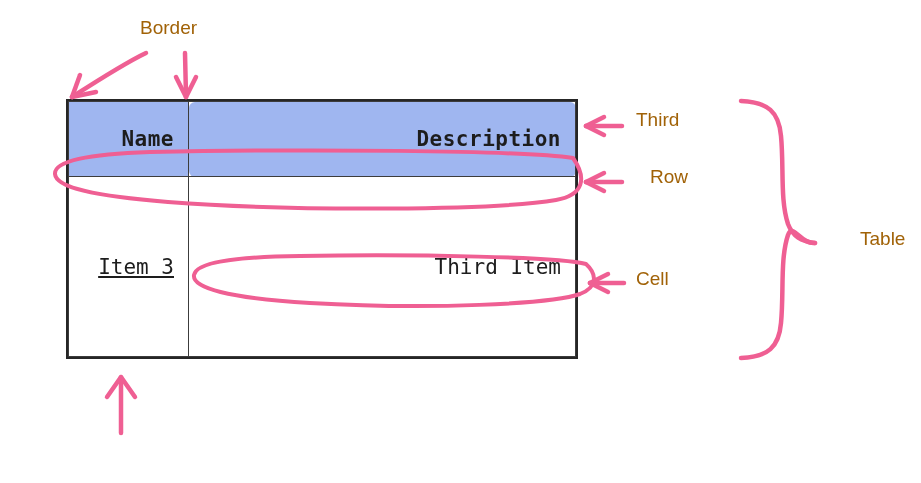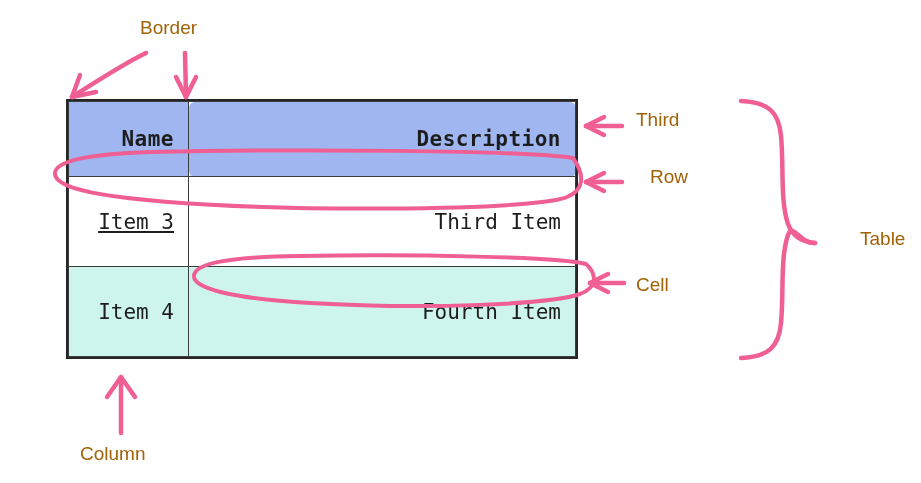--- a/index.html
+++ b/index.html
@@ -65,21 +65,21 @@
     position: absolute;
     font-family: "Liberation Sans", sans-serif;
     font-size: 19px;
     color: #a16207;
     white-space: nowrap;
     line-height: 1;
   }
   .lbl-border { left: 140px; top: 18px; }
   .lbl-header { left: 636px; top: 110px; }
   .lbl-row    { left: 650px; top: 167px; }
-  .lbl-cell   { left: 636px; top: 275px; }
+  .lbl-cell   { left: 636px; top: 269px; }
   .lbl-table  { left: 828px; top: 229px; margin-left: 32px; }
   .lbl-column { left: 80px;  top: 444px; }
 </style>
 </head>
 <body>
 
 <div id="canvas">
 
   <div class="table-wrap">
     <table class="data-table">
@@ -90,24 +90,20 @@
       <thead>
         <tr>
           <th style="background: rgb(159, 182, 240); border-color: rgb(60, 60, 60);">Name</th>
           <th style="background: rgb(159, 182, 240); border-color: rgb(60, 60, 60); border-radius: 6px;">Description</th>
         </tr>
       </thead>
       <tbody>
         <tr>
           <td style="background: rgb(255, 255, 255); border-color: rgb(60, 60, 60); text-decoration: underline;">Item 3</td>
           <td style="background: rgb(255, 255, 255); border-color: rgb(60, 60, 60);">Third Item</td>
-        </tr>
-        <tr>
-          <td style="background: rgb(205, 245, 238); border-color: rgb(60, 60, 60);">Item 4</td>
-          <td style="background: rgb(205, 245, 238); border-color: rgb(60, 60, 60);">Fourth Item</td>
         </tr>
       </tbody>
     </table>
   </div>
 
   <svg class="overlay" viewBox="0 0 921 483">
     <defs>
       <g id="arrowhead-left">
         <path d="M 0,0 L 17,-8" fill="none" stroke-linecap="round"></path>
         <path d="M 0,0 L 17,8" fill="none" stroke-linecap="round"></path>
@@ -178,15 +174,14 @@
       <path d="M 121,377 L 107,397"></path>
       <path d="M 121,377 L 135,397"></path>
     </g>
   </svg>
 
   <div class="label lbl-border">Border</div>
   <div class="label lbl-header">Third</div>
   <div class="label lbl-row">Row</div>
   <div class="label lbl-cell">Cell</div>
   <div class="label lbl-table">Table</div>
-  <div class="label lbl-column">Column</div>
 
 </div>
 
 </body></html>

